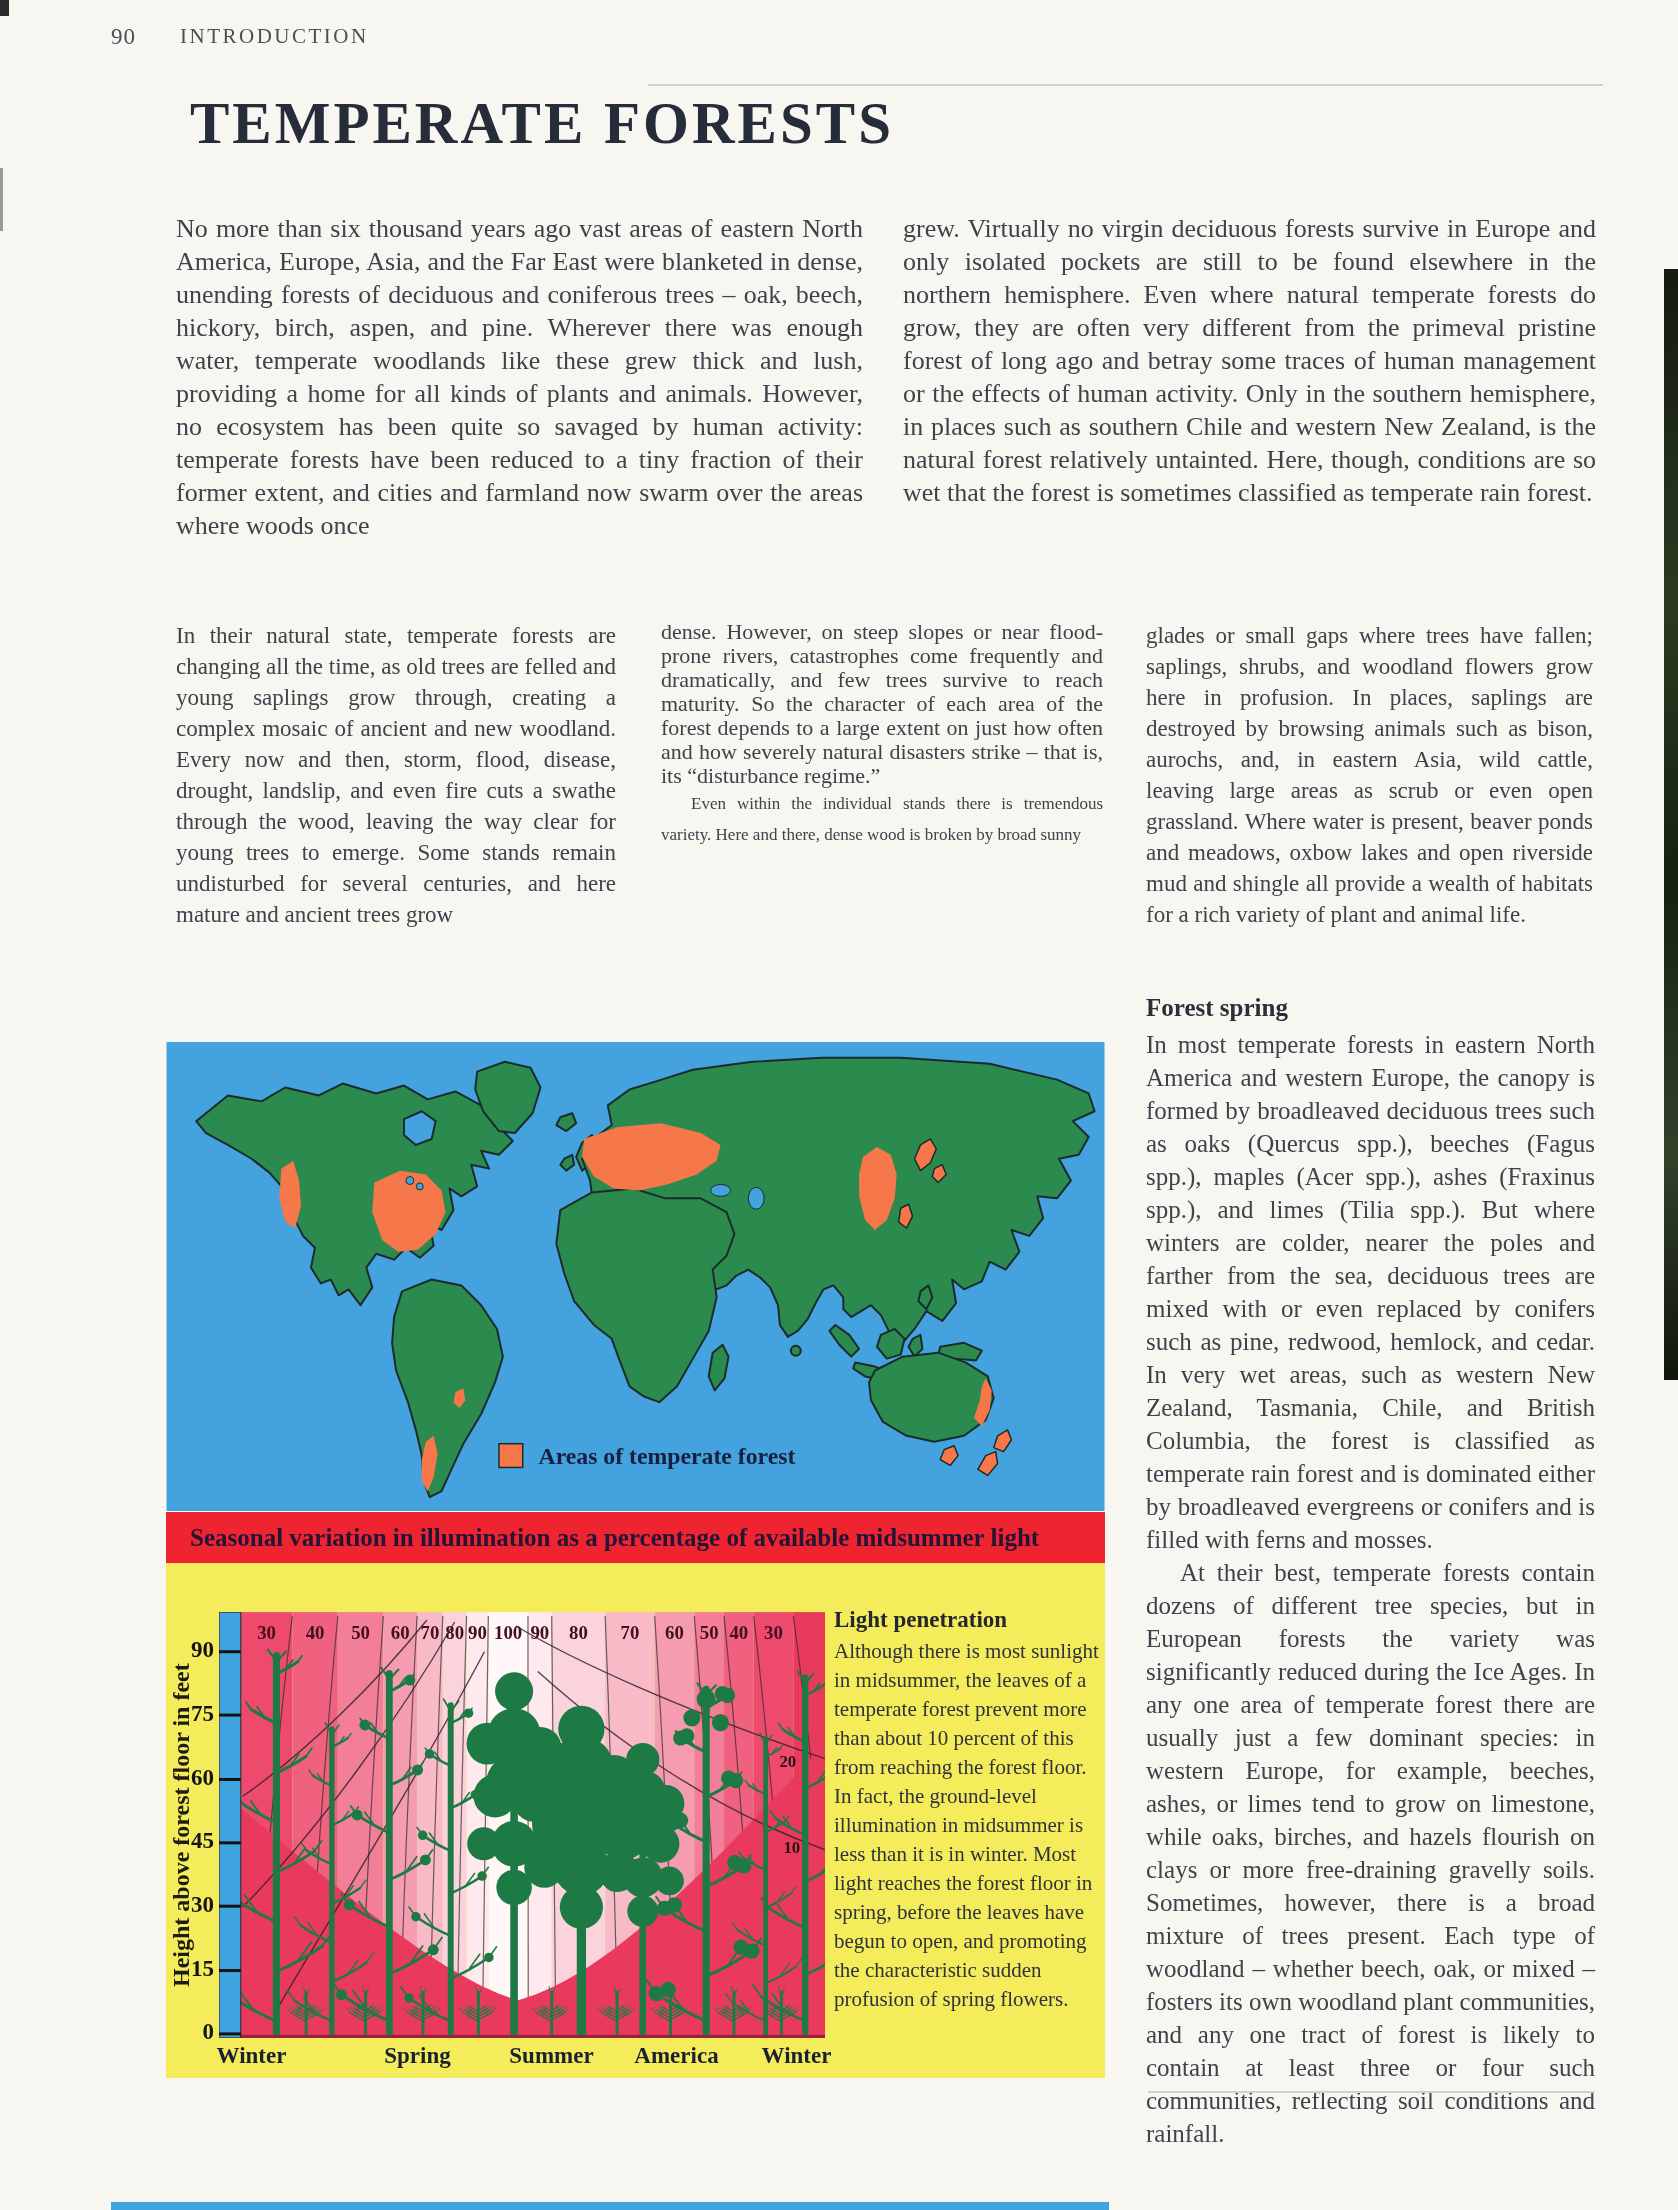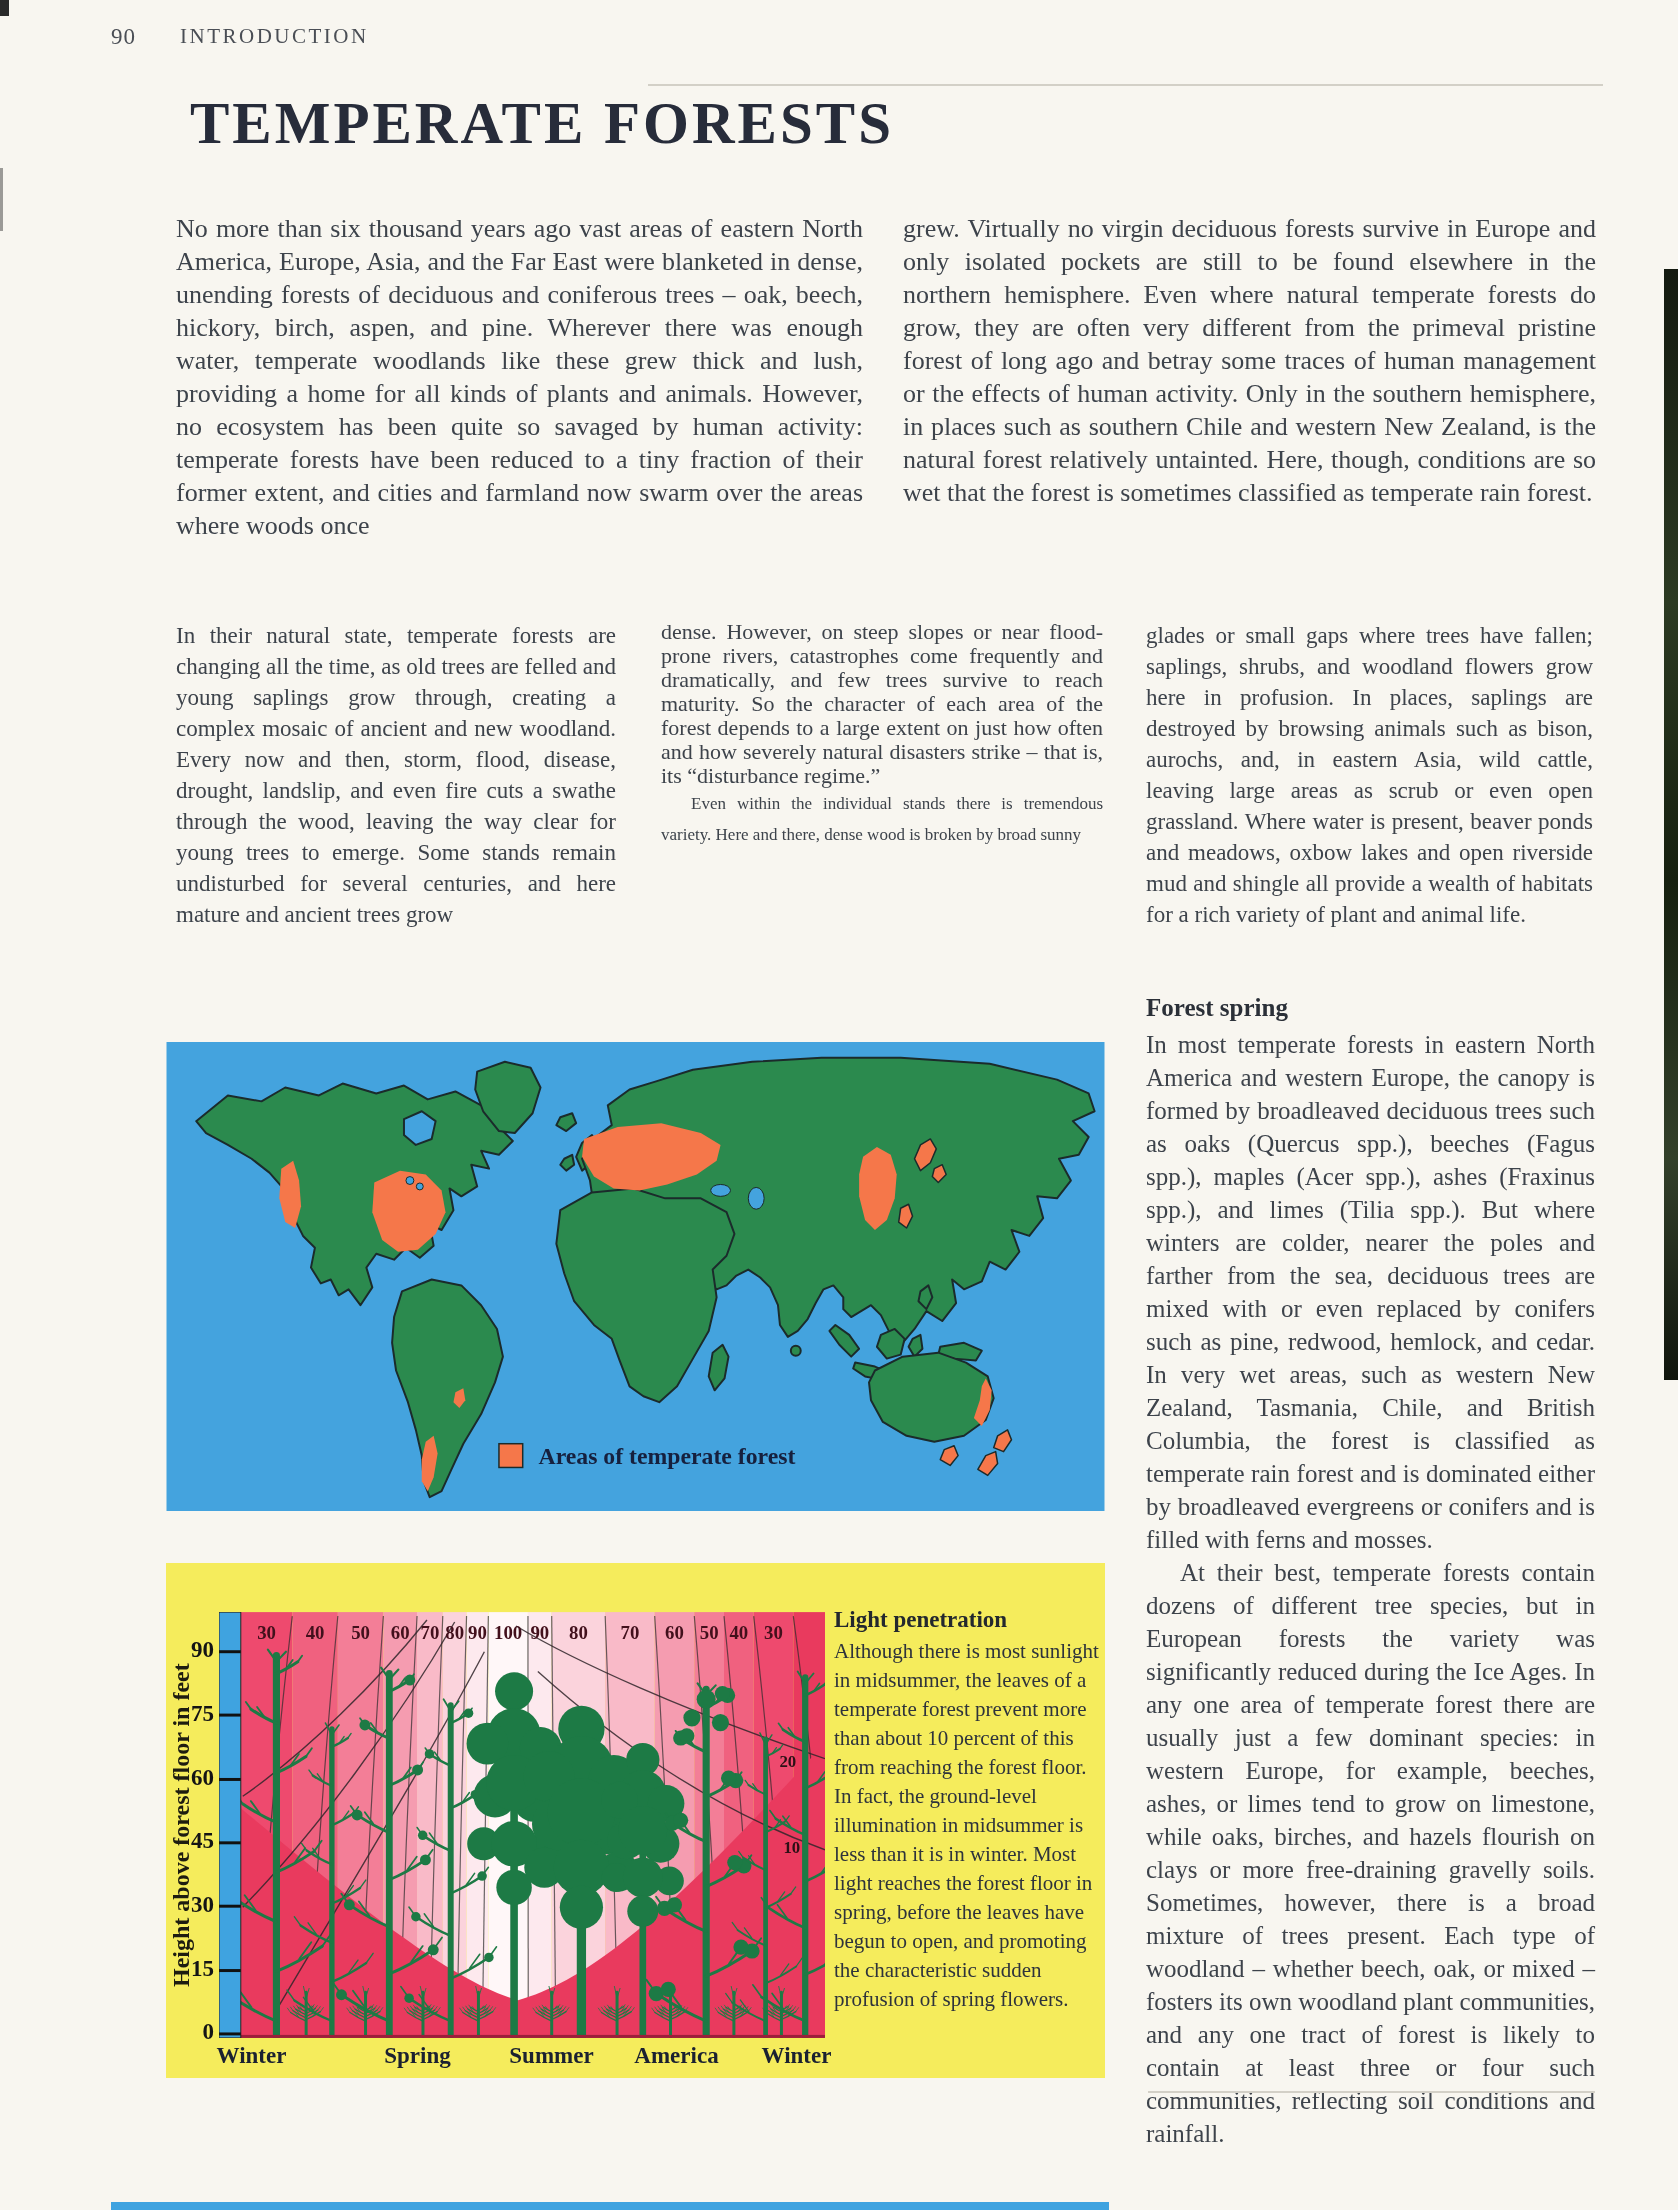--- a/index.html
+++ b/index.html
@@ -99,20 +99,23 @@
         <ellipse cx="560" cy="150" rx="10" ry="6"></ellipse>
         <ellipse cx="596" cy="158" rx="8" ry="11"></ellipse>
       </g>
       <g>
         <rect x="336" y="406" width="24" height="24" fill="#f5774a" stroke="#1b2b2b" stroke-width="1.5"></rect>
         <text x="376" y="426" font-family="Liberation Serif, serif" font-size="24" font-weight="bold" fill="#16203e">Areas of temperate forest</text>
       </g>
     </svg>
   </div>
 
+  <div class="abs banner" style="left:166px;top:1512px;width:939px;height:51px;font-size:25px;">
+    <span>Seasonal variation in illumination as a percentage of available midsummer light</span>
+  </div>
 
   <div class="abs" style="left:166px;top:1563px;width:939px;height:515px;background:#f5ec5c;">
 
     <div class="abs ylabel-rot" style="left:2px;top:49px;width:32px;height:426px;font-size:24px;">Height above forest floor in feet</div>
 
     <div id="yticks">
         <div class="ytick" style="left: 12px; top: 74px;">90</div>
         <div class="ytick" style="left: 12px; top: 138px;">75</div>
         <div class="ytick" style="left: 12px; top: 202px;">60</div>
         <div class="ytick" style="left: 12px; top: 265px;">45</div>

